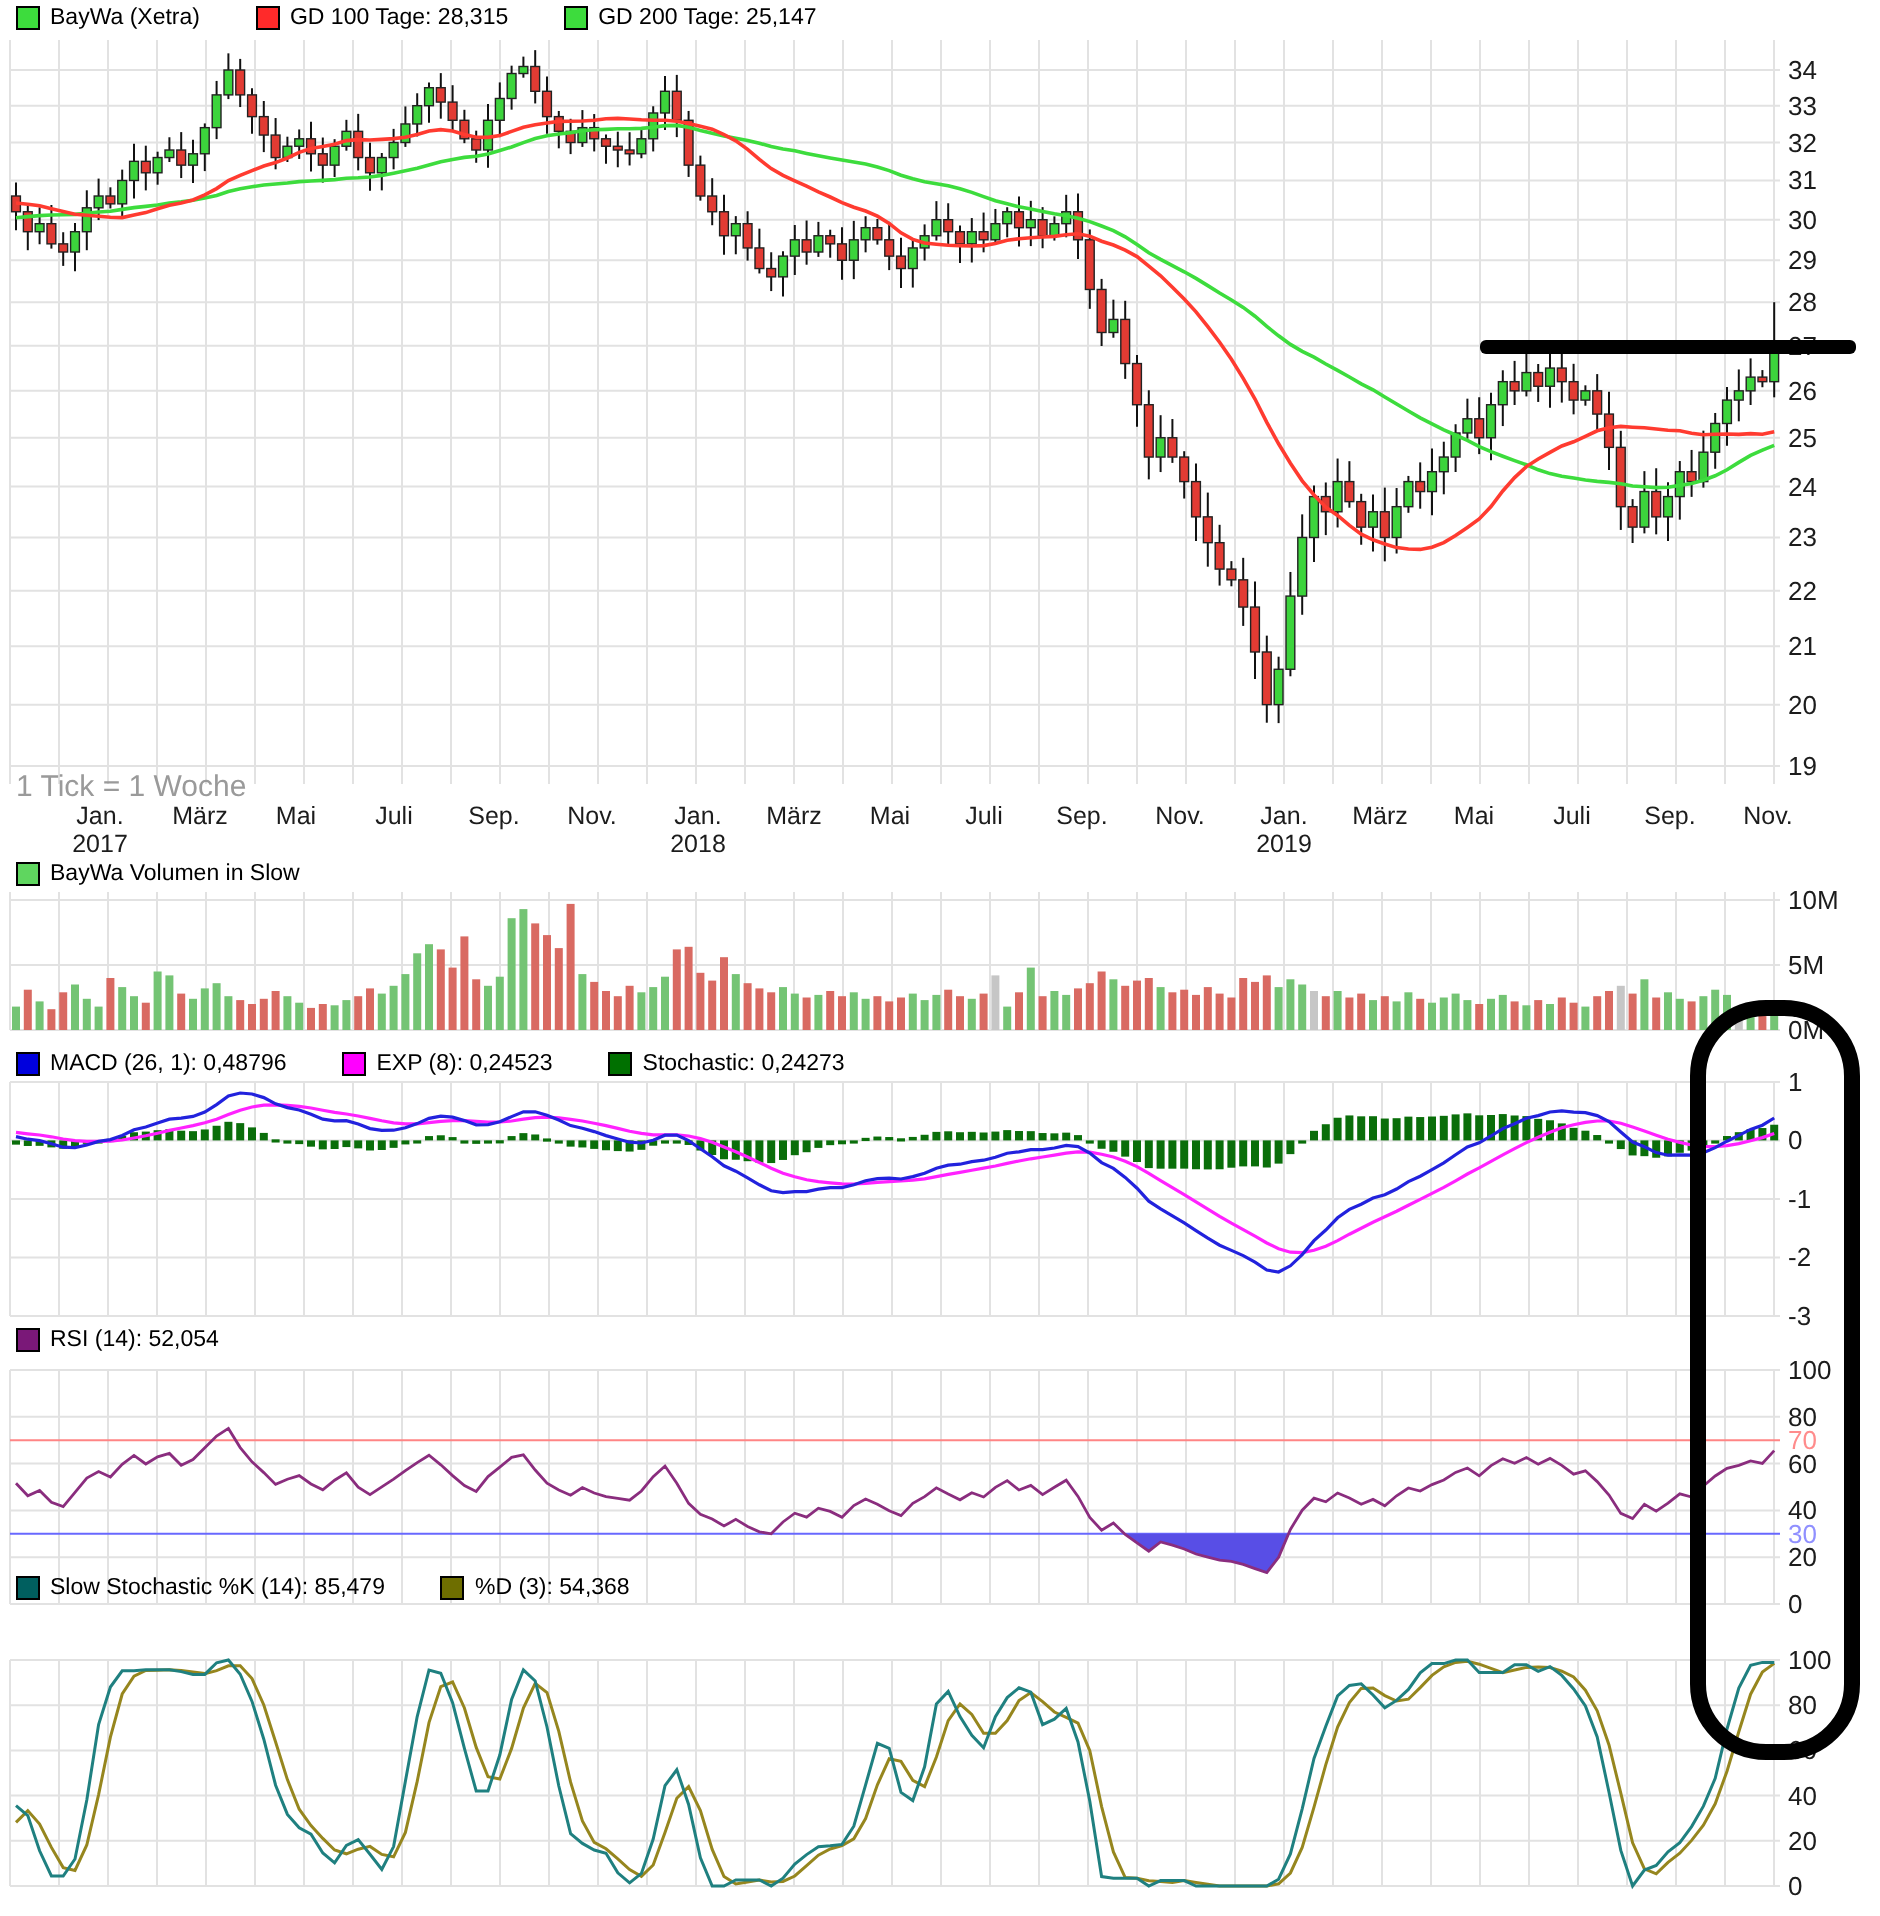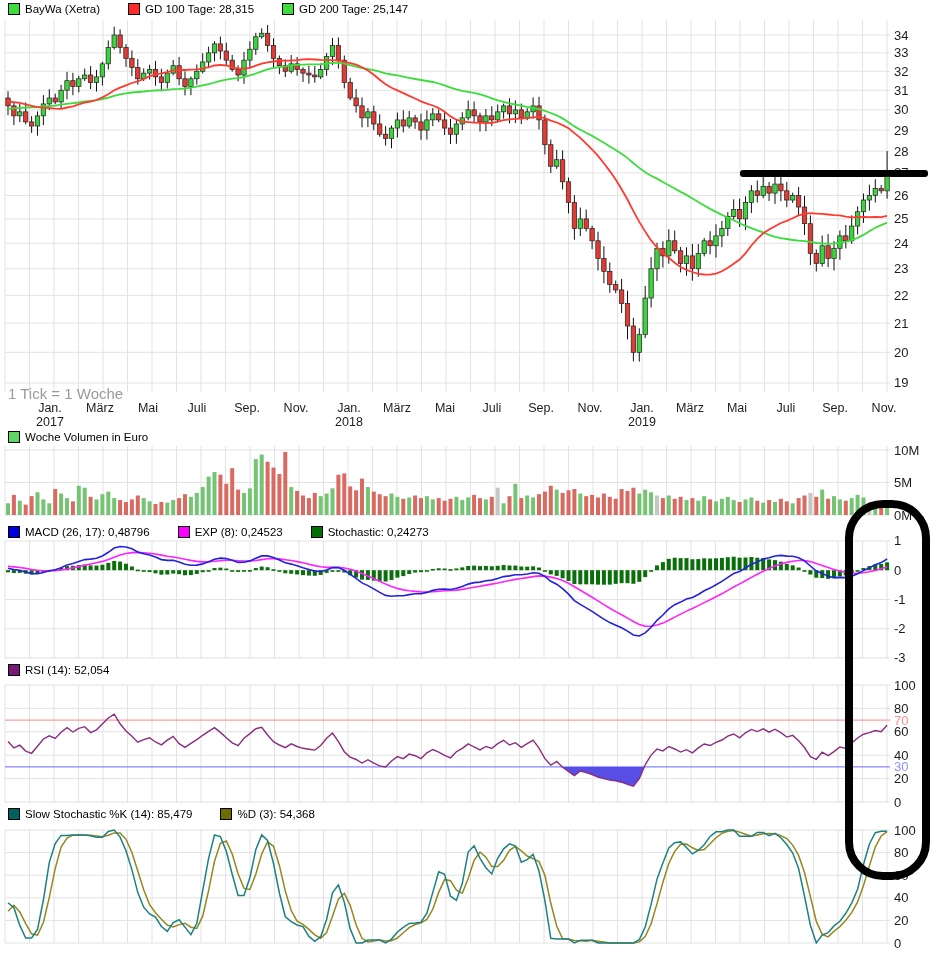--- a/index.html
+++ b/index.html
@@ -935,47 +935,47 @@
       <span class="sq" style="background: rgb(61, 220, 61);"></span>
       <span>GD 200 Tage: 25,147</span>
     </span>
 </div>
 
 <div class="ticknote">1 Tick = 1 Woche</div>
 
 <div class="legend" style="top:431px">
   <span class="li">
       <span class="sq" style="background: rgb(95, 214, 95);"></span>
-      <span>Woche Volumen in Euro</span>
+      <span>BayWa Volumen in Slow</span>
     </span>
 </div>
 
 <div class="legend" style="top:526px">
   <span class="li">
       <span class="sq" style="background: rgb(0, 0, 221);"></span>
-      <span>MACD (26, 17): 0,48796</span>
+      <span>MACD (26, 1): 0,48796</span>
     </span>
   <span class="li">
       <span class="sq" style="background: rgb(255, 0, 255);"></span>
       <span>EXP (8): 0,24523</span>
     </span>
   <span class="li">
       <span class="sq" style="background: rgb(0, 112, 0);"></span>
       <span>Stochastic: 0,24273</span>
     </span>
 </div>
 
 <div class="legend" style="top:664px">
   <span class="li">
       <span class="sq" style="background: rgb(122, 24, 120);"></span>
       <span>RSI (14): 52,054</span>
     </span>
 </div>
 
-<div class="legend" style="top:808px">
+<div class="legend" style="top:788px">
   <span class="li">
       <span class="sq" style="background: rgb(0, 95, 95);"></span>
       <span>Slow Stochastic %K (14): 85,479</span>
     </span>
   <span class="li">
       <span class="sq" style="background: rgb(110, 110, 0);"></span>
       <span>%D (3): 54,368</span>
     </span>
 </div>
 

